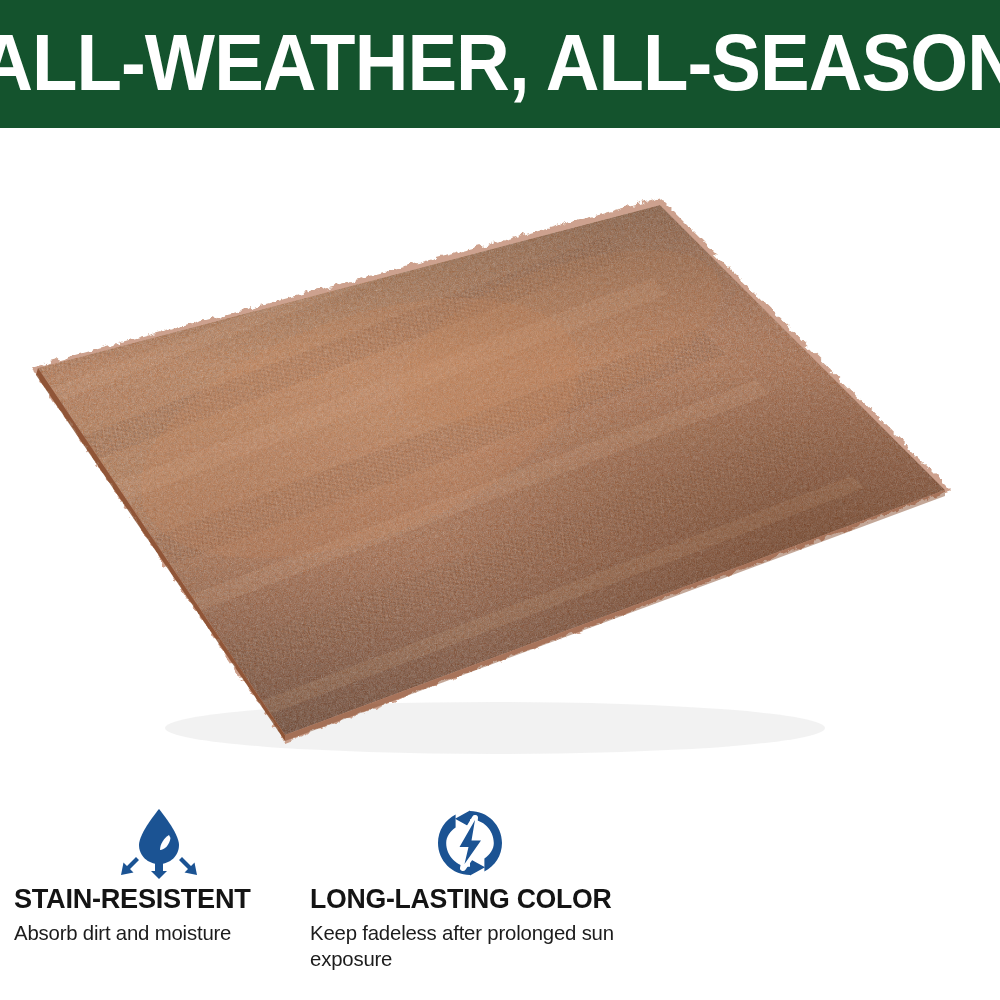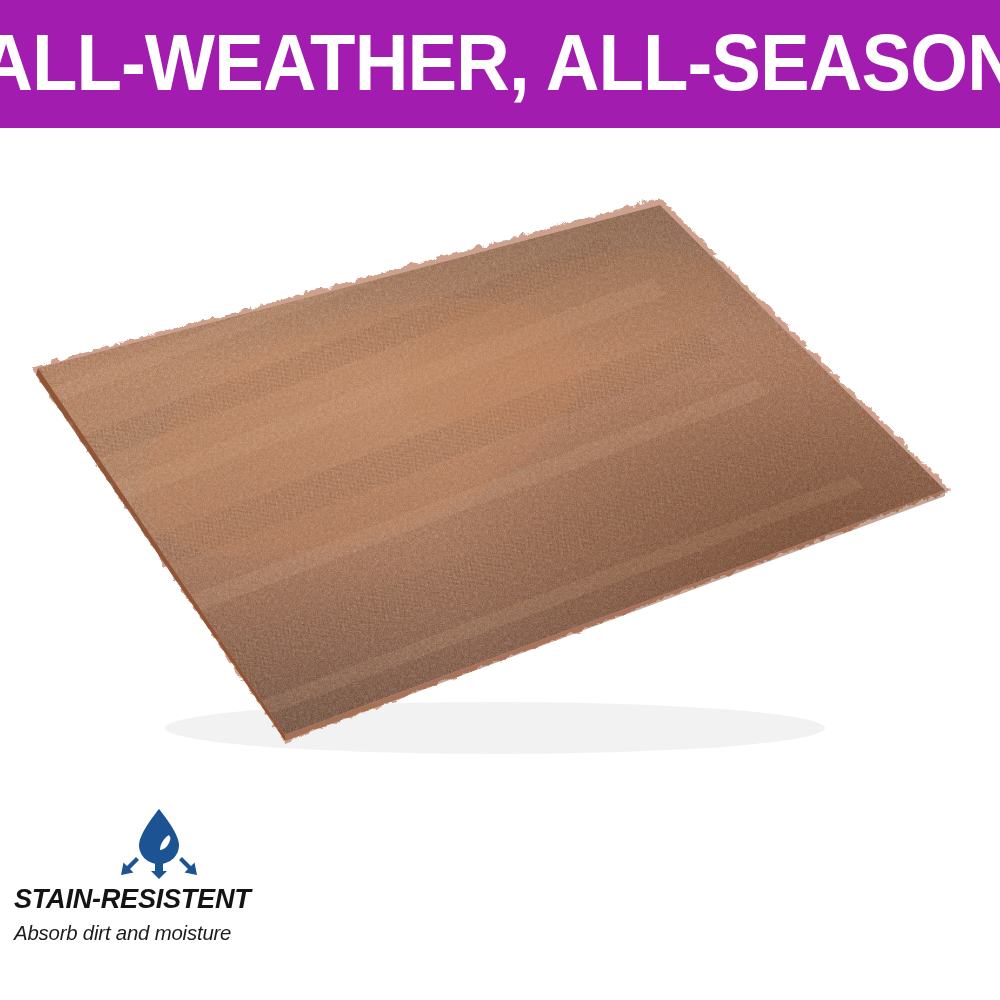--- a/index.html
+++ b/index.html
@@ -16,21 +16,21 @@
     -webkit-font-smoothing: antialiased;
   }
 
   
   .banner {
     position: absolute;
     left: 0;
     top: 0;
     width: 1000px;
     height: 128px;
-    background: #a21caf;
+    background: #14532d;
     display: flex;
     align-items: center;
     justify-content: center;
   }
   .banner-text {
     color: #ffffff;
     font-family: "Liberation Sans Narrow", "Liberation Sans", sans-serif;
     font-weight: 700;
     font-size: 80px;
     line-height: 1;
@@ -71,21 +71,21 @@
     top: 800px;
     width: 1000px;
     height: 200px;
     display: flex;
   }
   .feature {
     position: relative;
     box-sizing: border-box;
   }
   .feature.f1 { width: 338px; padding-left: 28px; }
-  .feature.f2 { width: 310px; padding-left: 14px; font-style: italic; }
+  .feature.f2 { width: 310px; padding-left: 14px; }
   .feature.f3 { width: 352px; padding-left: 0px; }
 
   .f-icon-wrap {
     height: 74px;
     display: flex;
     align-items: center;
     justify-content: center;
     padding-top: 12px;
     box-sizing: border-box;
   }
@@ -287,14 +287,32 @@
 
         <g fill="#1B5393">
           <path d="M63 50 L72 59 L75.5 55.5 L78 68 L65.5 65.5 L69 62 L60 53 Z"></path>
         </g>
       </svg>
     </div>
     <div class="f-title">STAIN-RESISTENT</div>
     <div class="f-desc">Absorb dirt and moisture</div>
   </div>
 
+  <div class="feature f3">
+    <div class="f-icon-wrap">
+      <svg width="70" height="70" viewBox="0 0 70 70">
+
+        <g fill="#1B5393">
+          <path d="M35 3 C52.7 3 67 17.3 67 35 C67 47.5 59.8 58.3 49.4 63.5 L49.4 50.5
+                   C55.1 46.4 58.8 41.1 58.8 35 C58.8 21.9 48.1 11.2 35 11.2 L35 19 L20 10.8 L35 2.6 Z"></path>
+          <path d="M35 67 C17.3 67 3 52.7 3 35 C3 22.5 10.2 11.7 20.6 6.5 L20.6 19.5
+                   C14.9 23.6 11.2 28.9 11.2 35 C11.2 48.1 21.9 58.8 35 58.8 L35 51 L50 59.2 L35 67.4 Z"></path>
+        </g>
+
+        <path d="M40 10 L22 40 L32 40 L28 60 L48 31 L37.5 31 Z" fill="#FFFFFF" stroke="#FFFFFF" stroke-width="6" stroke-linejoin="round"></path>
+        <path d="M40 12 L24.5 39 L33.5 39 L29.5 56 L46 32.5 L36.5 32.5 Z" fill="#1B5393"></path>
+      </svg>
+    </div>
+    <div class="f-title">LONG-LASTING COLOR</div>
+    <div class="f-desc">Keep fadeless after prolonged sun exposure</div>
+  </div>
 
 </div>
 
 </body></html>

